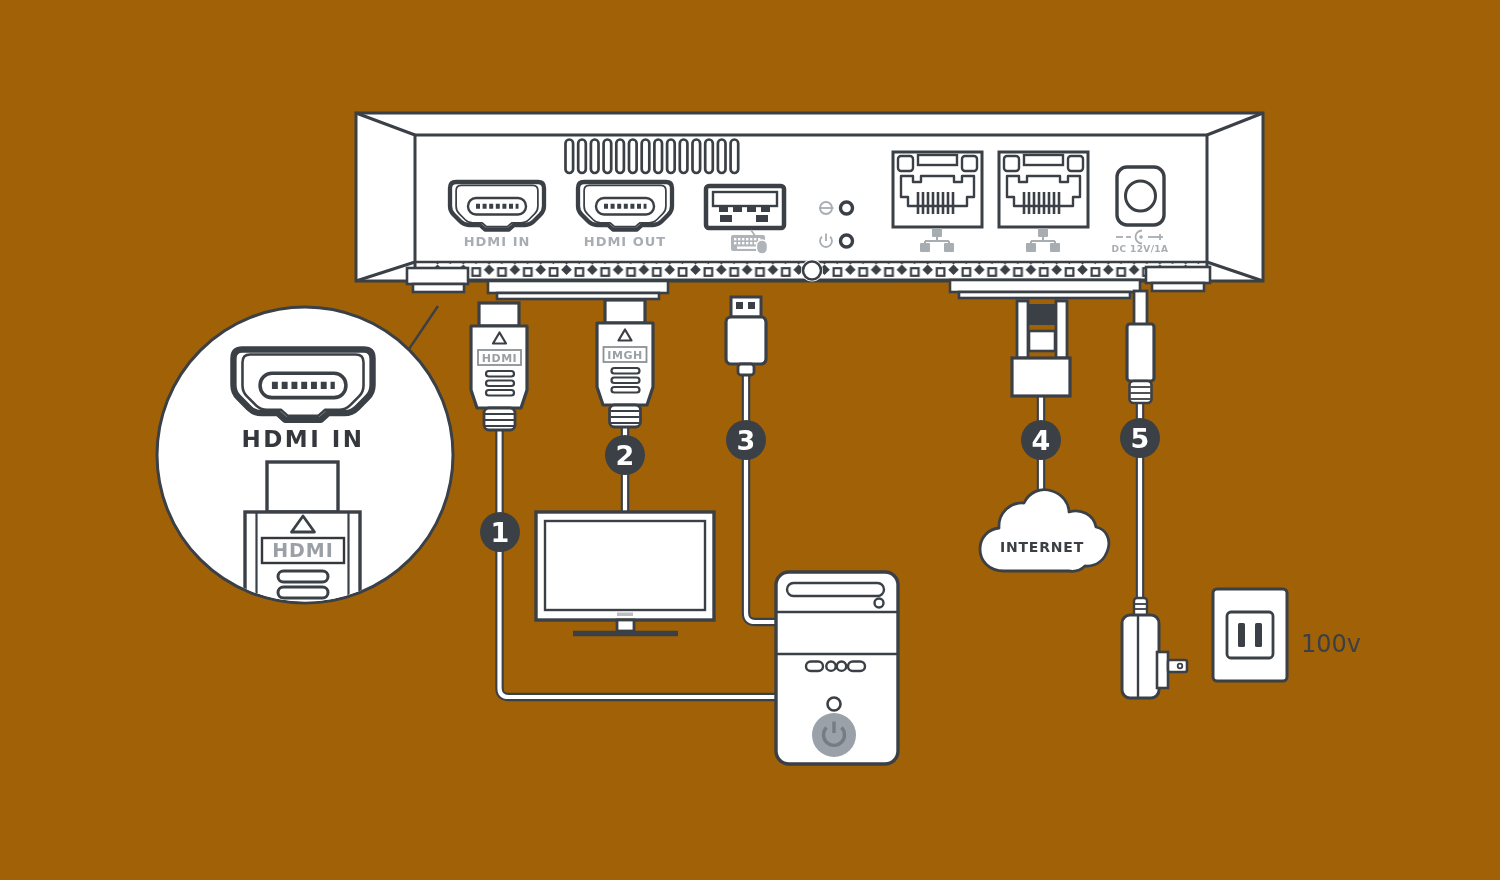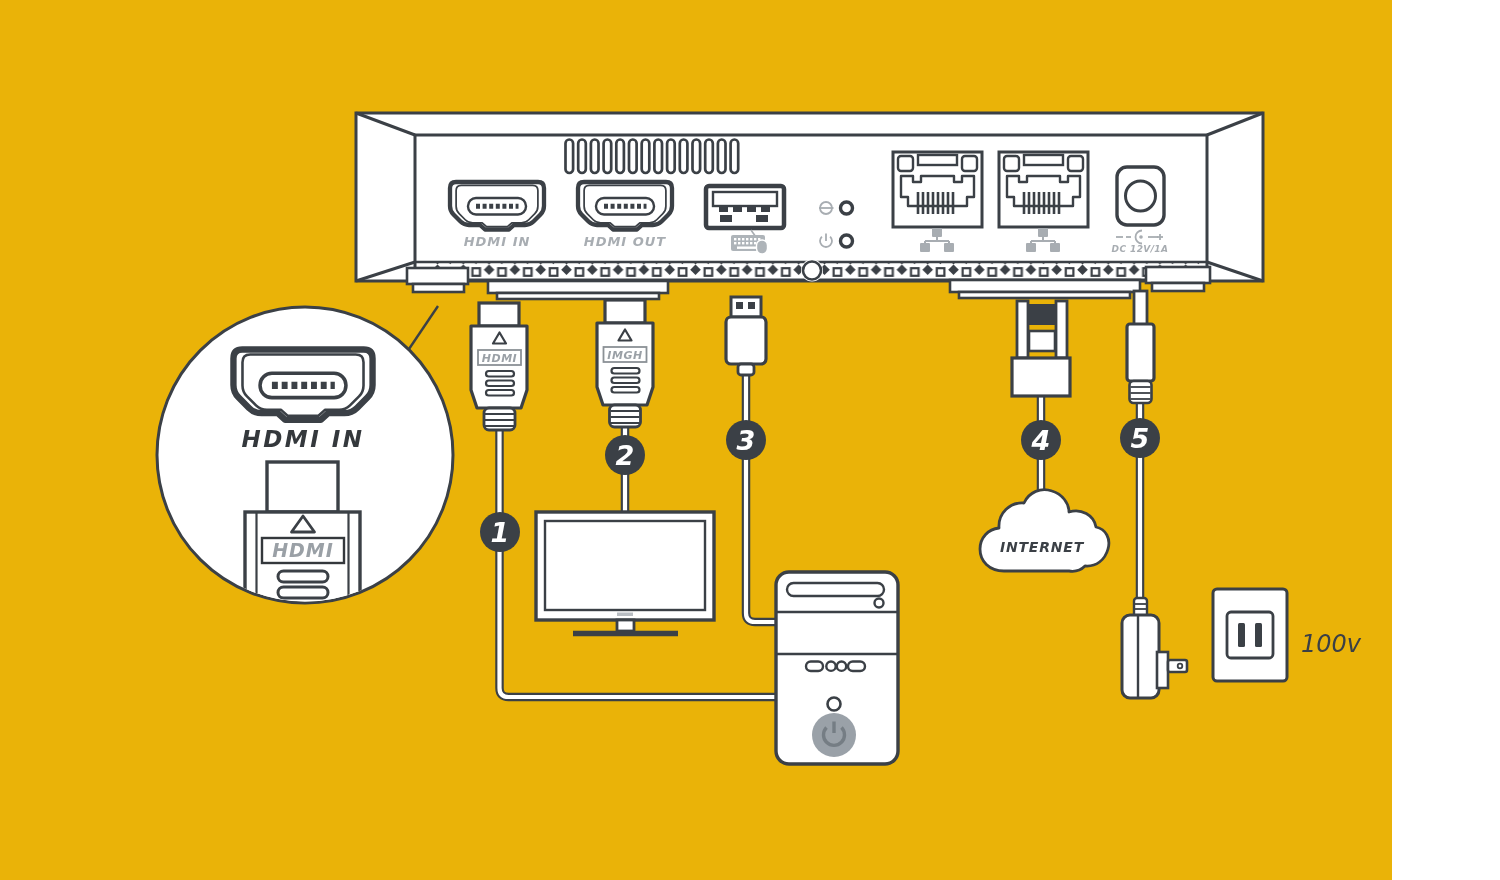--- a/index.html
+++ b/index.html
@@ -1,17 +1,17 @@
 <!DOCTYPE html>
 <html><head>
 <meta charset="utf-8">
 <style>
   html,body{margin:0;padding:0;background:#ffffff;}
-  .stage{position:relative;width:1392px;height:880px;background:#eab308;overflow:hidden;
-         font-family:"DejaVu Sans","Liberation Sans",sans-serif;font-style:italic;}
+  .stage{position:relative;width:1500px;height:880px;background:#a16207;overflow:hidden;
+         font-family:"DejaVu Sans","Liberation Sans",sans-serif;}
   svg{display:block;}
   text{font-family:"DejaVu Sans","Liberation Sans",sans-serif;}
   .lbl-port{font-size:13px;font-weight:bold;letter-spacing:1px;fill:#a8adb2;}
   .lbl-dc{font-size:9px;font-weight:bold;letter-spacing:.4px;fill:#a8adb2;}
   .lbl-callout{font-size:23px;font-weight:800;letter-spacing:2.5px;fill:#34383c;}
   .lbl-plug{font-weight:bold;fill:#9aa0a6;}
   .lbl-badge{font-size:27px;font-weight:bold;fill:#ffffff;}
   .lbl-internet{font-size:14px;font-weight:600;letter-spacing:.8px;fill:#3b4046;}
   .lbl-outlet{font-size:24px;fill:#3b4046;}
   .ln{stroke:#3b4046;fill:none;}

